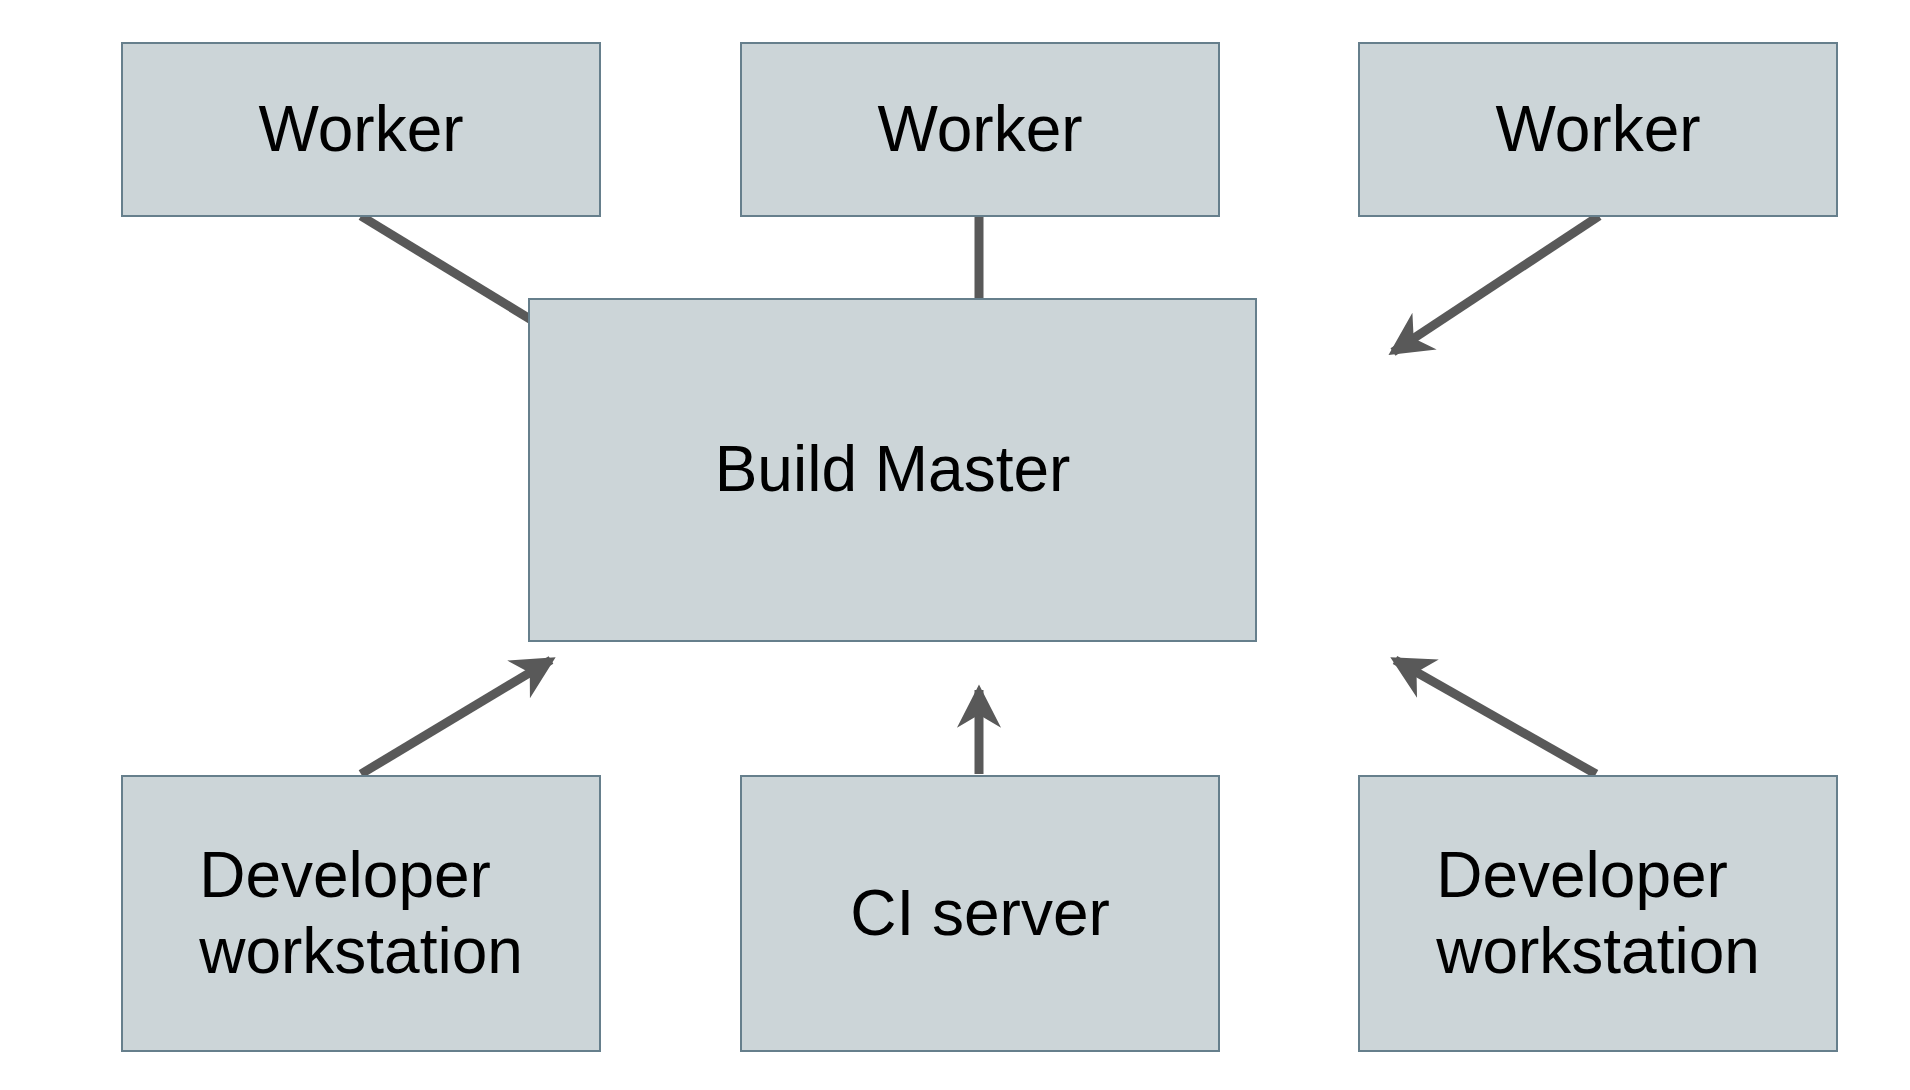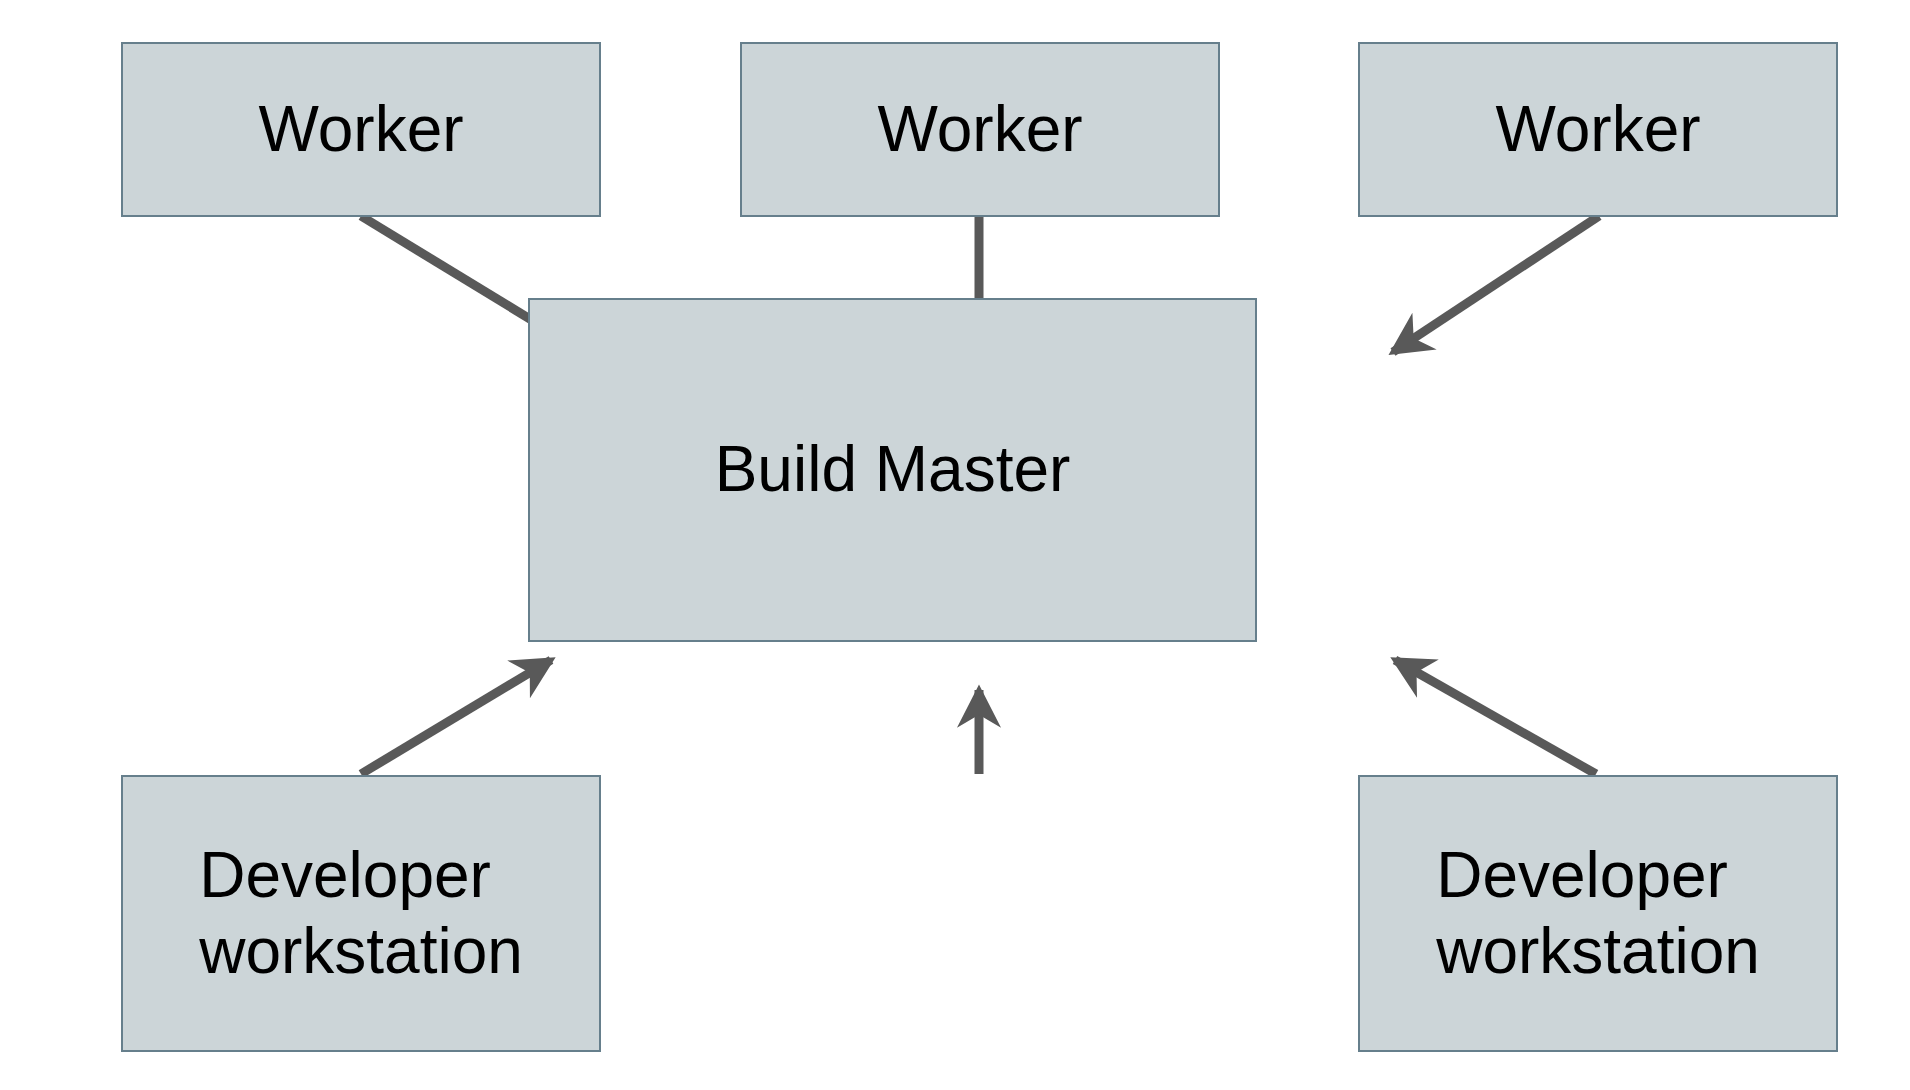--- a/index.html
+++ b/index.html
@@ -110,19 +110,22 @@
 
   <div class="node node-build-master">
     <span class="label">Build Master</span>
   </div>
 
   <div class="node node-dev-ws-left">
     <span class="label">Developer
 workstation</span>
   </div>
 
+  <div class="node node-ci-server">
+    <span class="label">CI server</span>
+  </div>
 
   <div class="node node-dev-ws-right">
     <span class="label">Developer
 workstation</span>
   </div>
 
 </div>
 
 </body></html>

